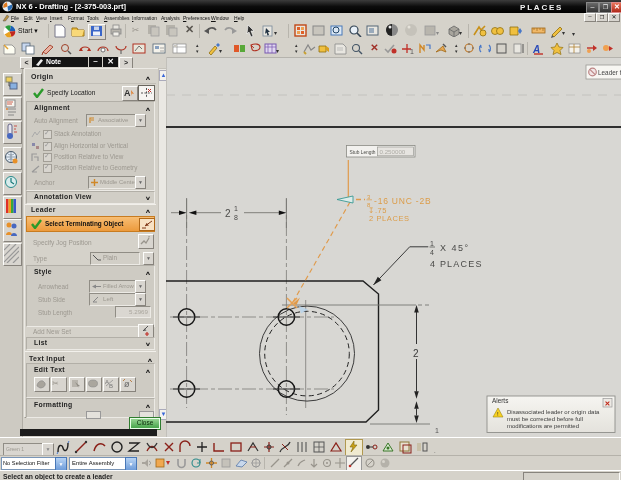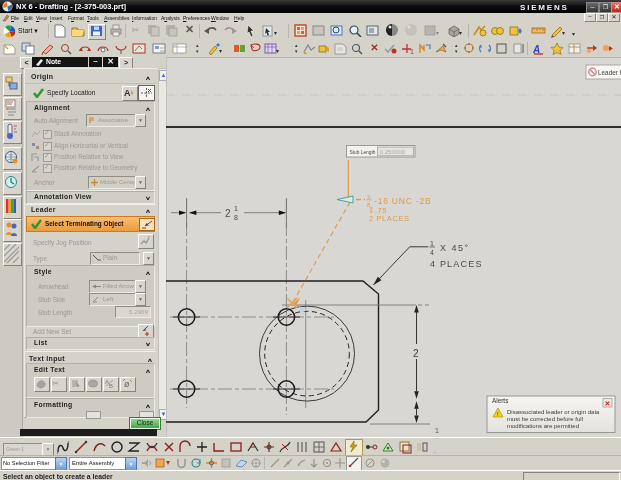--- a/index.html
+++ b/index.html
@@ -15,21 +15,21 @@
 </head>
 <body>
 
 <div class="ab" style="left:0;top:0;width:621px;height:13px;background:linear-gradient(#3c3c3c,#0c0c0c 50%,#000)">
  <svg class="ab" style="left:2px;top:1px" width="11" height="11" viewBox="0 0 11 11">
       <circle cx="5.5" cy="5.5" r="5" fill="#e8eef4"></circle>
       <path d="M1.5 7 A4.5 4.5 0 0 1 5 1.2 L5.5 5.5Z" fill="#e07b20"></path>
       <path d="M9.8 3.5 A4.5 4.5 0 0 1 6 9.8 L5.5 5.5Z" fill="#2a6db5"></path>
     </svg>
  <span class="ab" style="left:16px;top:2px;font-size:7.5px;font-weight:bold;color:#fff">NX 6 - Drafting - [2-375-003.prt]</span>
- <span class="ab" style="left:520px;top:3px;font-size:8px;font-weight:bold;color:#f2f2f2;letter-spacing:1.8px">SIEMENS</span>
+ <span class="ab" style="left:520px;top:3px;font-size:8px;font-weight:bold;color:#f2f2f2;letter-spacing:1.8px">PLACES</span>
  <span class="ab" style="left:586px;top:2px;width:11px;height:9px;background:linear-gradient(#6a6a6a,#333);border:1px solid #888;color:#eee;font-size:7px;line-height:7px;text-align:center">–</span>
  <span class="ab" style="left:599px;top:2px;width:11px;height:9px;background:linear-gradient(#6a6a6a,#333);border:1px solid #888;color:#eee;font-size:6px;line-height:8px;text-align:center">❐</span>
  <span class="ab" style="left:611px;top:2px;width:10px;height:9px;background:linear-gradient(#e8735a,#b02a1a);border:1px solid #d88;color:#fff;font-size:7px;line-height:8px;text-align:center;font-weight:bold">✕</span>
 </div>
 
 <div class="ab" style="left:0;top:13px;width:621px;height:9px;background:#d5d2ca;border-bottom:1px solid #b5b2aa;font-size:6.6px;color:#111">
  <svg class="ab" style="left:2px;top:1px" width="8" height="8">
       <path d="M1 7L5 1l2 1.5L3.5 7z" fill="#b89040" stroke="#555" stroke-width=".5"></path>
     </svg>
  <span class="ab" style="left:11px;top:2px;font-size:5px"><u>F</u>ile</span>

